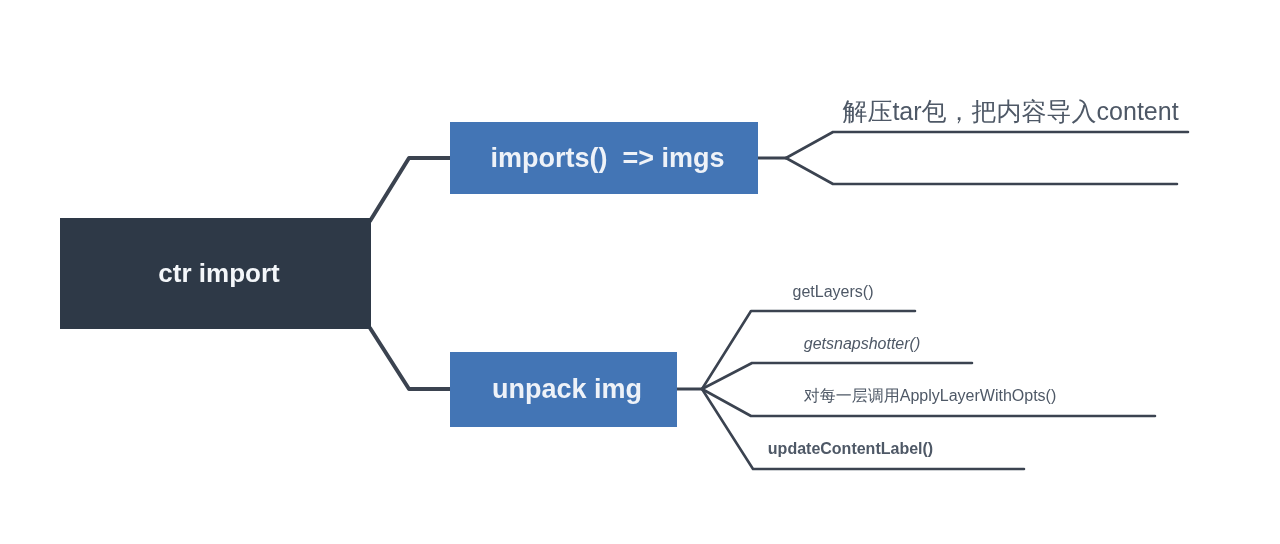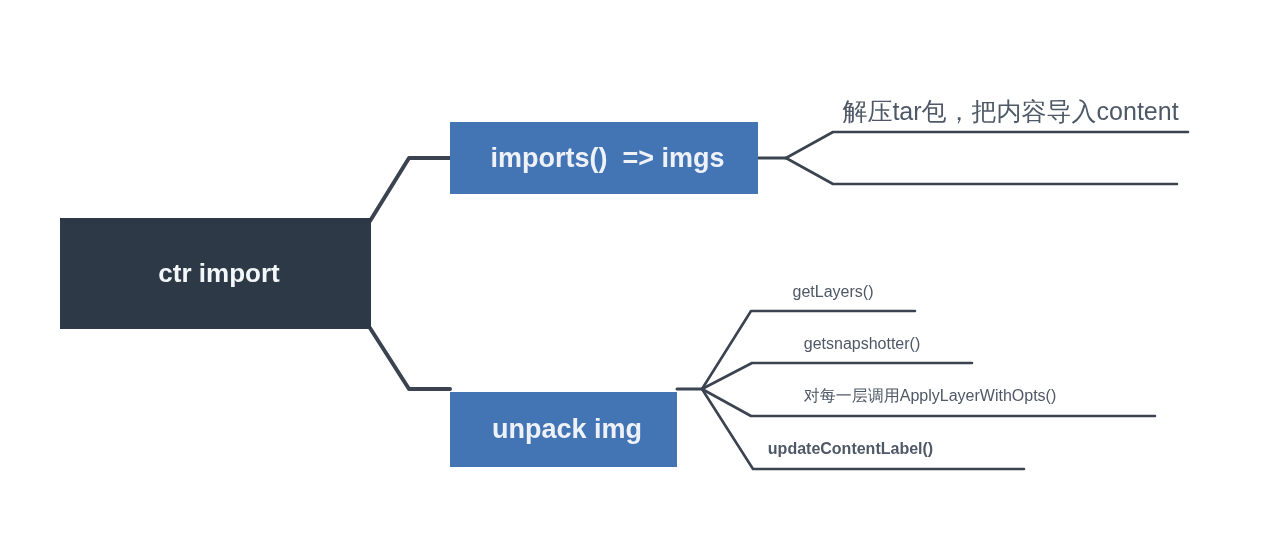--- a/index.html
+++ b/index.html
@@ -60,39 +60,38 @@
     left: 450px;
     top: 122px;
     width: 308px;
     height: 72px;
   }
   .node-branch-2 {
     left: 450px;
     top: 352px;
     width: 227px;
     height: 75px;
-    margin-top: 40px;
   }
   .node-label {
     white-space: pre;
   }
   .leaf {
     position: absolute;
     height: 30px;
     line-height: 30px;
     text-align: center;
     color: var(--leaf-text, #4e5866);
     font-size: 16px;
     white-space: pre;
   }
   .leaf-a { font-size: 25px; }
   .leaf-a1 { left: 833px; top: 96px;  width: 355px; }
   .leaf-a2 { left: 833px; top: 148px; width: 344px; }
   .leaf-b1 { left: 751px; top: 277px; width: 164px; }
-  .leaf-b2 { left: 752px; top: 329px; width: 220px; }
+  .leaf-b2 { left: 752px; top: 329px; width: 220px; font-style: italic; }
   .leaf-b3 { left: 728px; top: 381px; width: 404px; }
   .leaf-b4 { left: 715px; top: 434px; width: 271px; font-weight: bold; }
 </style>
 </head>
 <body>
 
 <div class="canvas">
 
   <svg class="connectors" viewBox="0 0 1280 544" xmlns="http://www.w3.org/2000/svg">
 

